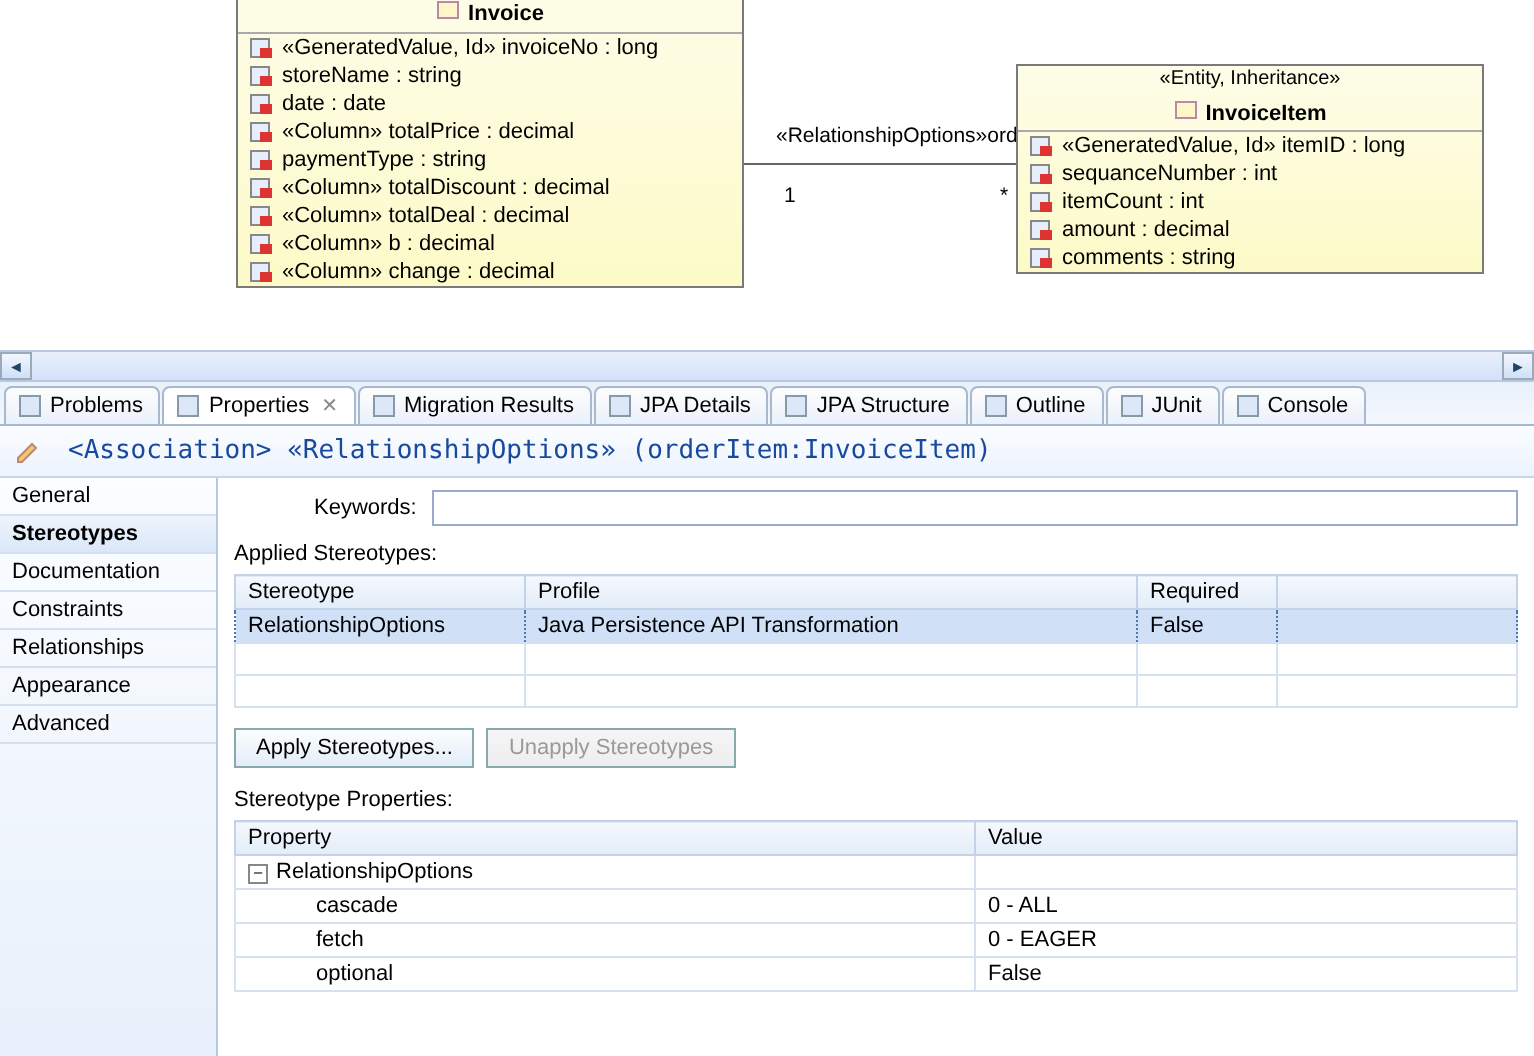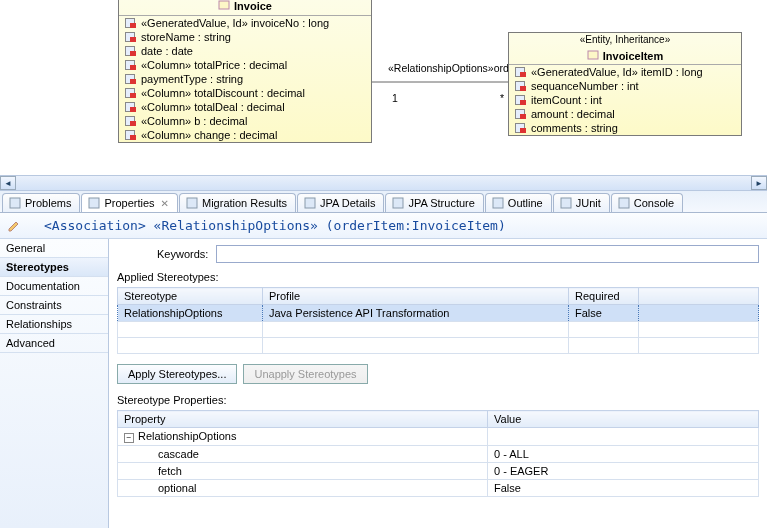--- a/index.html
+++ b/index.html
@@ -15,21 +15,21 @@
 .attr-icon::after { content: ''; position: absolute; left: 5px; top: 5px; width: 6px; height: 5px; background: #d33; }
 .rel-label { position: absolute; font-size: 10.5px; background: transparent; }
 .hscroll { height: 16px; background: linear-gradient(#e9f0fb,#d3e2f7); border-top: 1px solid #b8c8e0; border-bottom: 1px solid #b8c8e0; display: flex; align-items: center; }
 .hscroll .arrow { width: 16px; height: 14px; background: linear-gradient(#f2f7ff,#cfe0f7); border: 1px solid #9ab; font-size: 8px; display: flex; align-items: center; justify-content: center; color: #246; }
 .hscroll .track { flex: 1; height: 14px; position: relative; }
 .tabs-row { display: flex; align-items: flex-end; height: 22px; background: linear-gradient(#e8f0fa,#f4f8fe); border-bottom: 1px solid #a8b8d0; padding-left: 2px; gap: 0; }
 .tab { padding: 3px 8px 3px 6px; border: 1px solid #a8b8d0; border-bottom: none; background: linear-gradient(#fdfdfd,#eaf1fb); border-radius: 4px 4px 0 0; display: flex; align-items: center; gap: 4px; font-size: 11px; cursor: default; margin-right: 1px; justify-content: center; }
 .tab.active { background: #fff; font-weight: normal; }
 .tab-icon { width: 12px; height: 12px; display: inline-block; }
 .tab .close { font-size: 10px; color: #888; margin-left: 2px; }
-.titlebar { padding: 5px 8px; font-size: 13px; font-family: monospace; color: #174a9e; background: linear-gradient(#fbfdff,#ecf3fd); border-bottom: 1px solid #c8d6ea; display: flex; align-items: center; gap: 24px; }
+.titlebar { padding: 5px 8px; font-size: 13px; font-family: monospace; color: #174a9e; background: linear-gradient(#fbfdff,#ecf3fd); border-bottom: 1px solid #c8d6ea; display: flex; align-items: center; gap: 14px; }
 .titlebar .pencil { width: 12px; height: 12px; display: inline-block; }
 .prop-body { display: flex; height: calc(528px - 175px - 16px - 22px - 26px); }
 .prop-sidebar { width: 109px; background: linear-gradient(#fbfdff,#e8f0fb); border-right: 1px solid #b8c8e0; }
 .prop-sidebar .sitem { padding: 3px 6px; font-size: 11px; border-bottom: 1px solid #d4e0f0; cursor: default; }
 .prop-sidebar .sitem.active { font-weight: bold; background: linear-gradient(#eef4fd,#dae7f8); }
 .prop-main { flex: 1; padding: 6px 8px; overflow: auto; }
 .form-row { display: flex; align-items: center; margin-bottom: 8px; gap: 8px; }
 .form-row label { font-size: 11px; padding-left: 40px; }
 .form-row input[type=text] { flex: 1; border: 1px solid #99aacc; height: 18px; padding: 1px 3px; font-size: 11px; }
 .section-label { font-size: 11px; margin-bottom: 4px; }
@@ -203,20 +203,21 @@
   <span>&lt;Association&gt; «RelationshipOptions» (orderItem:InvoiceItem)</span>
 </div>
 
 <div class="prop-body">
   <div class="prop-sidebar" id="psidebar">
       <div class="sitem">General</div>
       <div class="sitem active">Stereotypes</div>
       <div class="sitem">Documentation</div>
       <div class="sitem">Constraints</div>
       <div class="sitem">Relationships</div>
+      <div class="sitem">Appearance</div>
       <div class="sitem">Advanced</div>
     </div>
   <div class="prop-main">
     <div class="form-row">
       <label>Keywords:</label>
       <input type="text" value="" style="">
     </div>
     <div class="section-label">Applied Stereotypes:</div>
     <table class="tbl">
       <thead>

